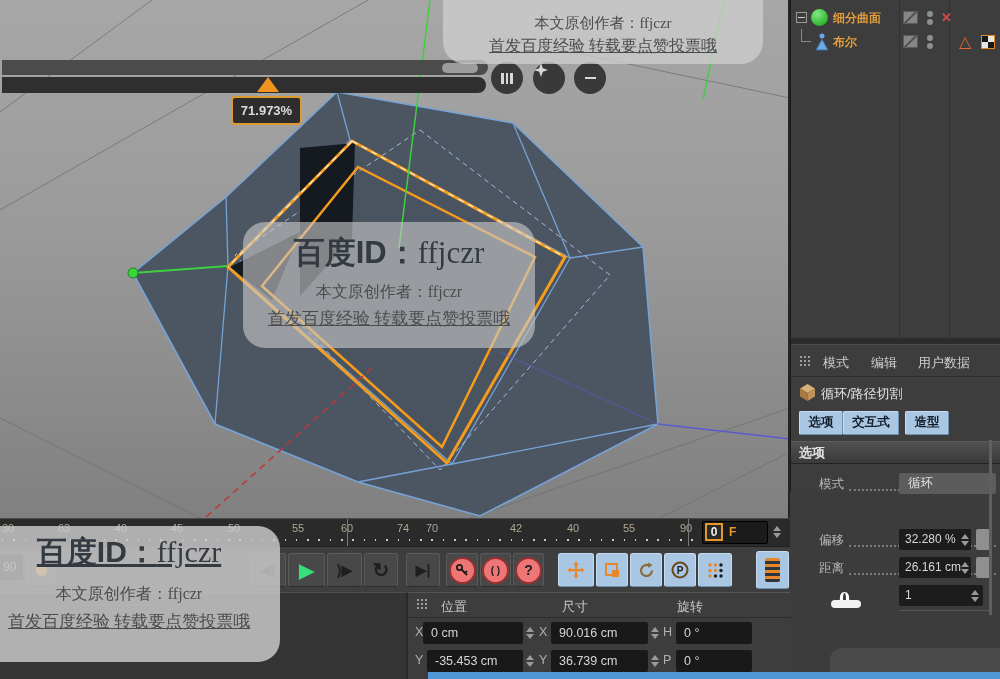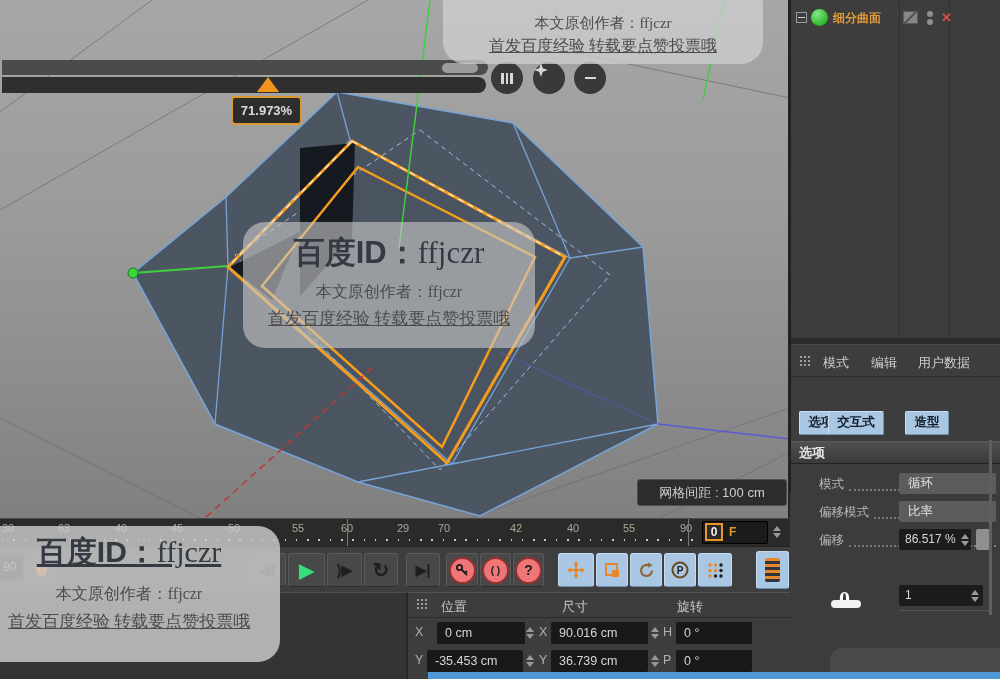--- a/index.html
+++ b/index.html
@@ -196,21 +196,20 @@
       </div>
     <div class="vp-btn" style="left:533px">
       <svg width="16" height="16" viewBox="0 0 16 16">
         <path d="M8 1 L9.8 6.2 L15 8 L9.8 9.8 L8 15 L6.2 9.8 L1 8 L6.2 6.2 Z" fill="#d8d8d8"></path>
       </svg>
     </div>
     <div class="vp-btn" style="left:574px">
         <span class="minus"></span>
       </div>
 
-    <div class="grid-label">网格间距 : 100 cm</div>
 
     <div class="wm wm-top">
 
       <div class="l2">本文原创作者：ffjczr</div>
       <div class="l3">首发百度经验 转载要点赞投票哦</div>
     </div>
 
     <div class="wm wm-center">
       <div class="l1"><span>百度ID：</span><span class="idpart">ffjczr</span></div>
       <div class="l2">本文原创作者：ffjczr</div>
@@ -228,53 +227,79 @@
           <b></b>
         </span>
       <span class="sphere-icon"></span>
       <span class="om-label">细分曲面</span>
       <span class="layer-sq"></span>
       <span class="dot" style="top:4px"></span>
       <span class="dot" style="top:12px"></span>
       <span class="del-x">✕</span>
     </div>
 
+    <div class="om-row" style="top:31px">
+      <span class="tree-elbow"></span>
+      <svg style="position:absolute;left:22px;top:1px" width="18" height="20" viewBox="0 0 18 20">
+        <circle cx="9" cy="4" r="2.5" fill="#6aaae8"></circle>
+        <path d="M3 18 L9 7 L15 18 Z" fill="#6aaae8" stroke="#3a6a9a" stroke-width="1"></path>
+      </svg>
+      <span class="om-label">布尔</span>
+      <span class="layer-sq"></span>
+      <span class="dot" style="top:4px"></span>
+      <span class="dot" style="top:12px"></span>
+      <span class="tri-icon">△</span>
+      <span class="checker-icon"></span>
+    </div>
 
     <div class="om-hdiv"></div>
 
     <div class="am-menu">
       <span class="dots-grid" style="position:absolute;left:8px;top:10px"></span>
       <span class="am-menu-item" style="left:32px">模式</span>
       <span class="am-menu-item" style="left:80px">编辑</span>
       <span class="am-menu-item" style="left:127px">用户数据</span>
     </div>
 
+    <div class="am-tool">
+      <svg style="position:absolute;left:7px;top:5px" width="19" height="19" viewBox="0 0 19 19">
+        <polygon points="9.5,1 17,5.5 9.5,10 2,5.5" fill="#d8b078"></polygon>
+        <polygon points="2,5.5 9.5,10 9.5,18 2,13.5" fill="#a87840"></polygon>
+        <polygon points="17,5.5 9.5,10 9.5,18 17,13.5" fill="#c09058"></polygon>
+      </svg>
+      <span class="am-tool-title">循环/路径切割</span>
+    </div>
 
     <div class="am-tabs">
       <span class="tab" style="left:8px;width:44px">选项</span>
-      <span class="tab" style="left:37px;width:56px">交互式</span>
+      <span class="tab" style="left:52px;width:56px">交互式</span>
       <span class="tab" style="left:114px;width:44px">造型</span>
     </div>
 
     <div class="am-section">选项</div>
 
     <div class="am-row" style="top:470px">
       <span class="am-label">模式</span>
       <span class="leader"></span>
       <span class="dd">循环</span>
     </div>
-    <div class="am-row" style="top:498px">
-      <span class="am-label">偏移模式</span>
-      <span class="leader"></span>
-      <span class="dd">比率</span>
-    </div>
     <div class="am-row" style="top:526px">
       <span class="am-label">偏移</span>
       <span class="leader"></span>
-      <span class="numf">86.517 %</span>
+      <span class="numf">32.280 %</span>
+      <span class="stepper" style="left:170px;top:8px">
+          <span class="up"></span>
+          <span class="dn"></span>
+        </span>
+      <span class="handle"></span>
+    </div>
+    <div class="am-row" style="top:554px">
+      <span class="am-label">距离</span>
+      <span class="leader"></span>
+      <span class="numf">26.161 cm</span>
       <span class="stepper" style="left:170px;top:8px">
           <span class="up"></span>
           <span class="dn"></span>
         </span>
       <span class="handle"></span>
     </div>
     <div class="am-row" style="top:582px">
       <span class="numf" style="width:84px">1</span>
       <span class="stepper" style="left:180px;top:8px">
           <span class="up"></span>
@@ -289,22 +314,22 @@
   </div>
 
   <div class="ruler">
     <span class="tick-label" style="left:-4px">30</span>
     <span class="tick-label" style="left:52px">63</span>
     <span class="tick-label" style="left:109px">40</span>
     <span class="tick-label" style="left:165px">45</span>
     <span class="tick-label" style="left:222px">50</span>
     <span class="tick-label" style="left:286px">55</span>
     <span class="tick-label" style="left:335px">60</span>
-    <span class="tick-label" style="left:391px">29</span>
-    <span class="tick-label" style="left:432px">70</span>
+    <span class="tick-label" style="left:391px">74</span>
+    <span class="tick-label" style="left:420px">70</span>
     <span class="tick-label" style="left:504px">42</span>
     <span class="tick-label" style="left:561px">40</span>
     <span class="tick-label" style="left:617px">55</span>
     <span class="tick-label" style="left:674px">90</span>
     <div class="tick-dots"></div>
     <div class="playline" style="left:347px"></div>
     <div class="playline" style="left:688px"></div>
     <div class="frame-field">
       <span class="frame-zero">0</span>
       <span class="frame-unit">F</span>
@@ -390,21 +415,21 @@
   <div class="bottom-left-fill"></div>
   <div class="coord">
     <span class="dots-grid" style="position:absolute;left:8px;top:5px"></span>
     <span class="coord-head" style="left:33px">位置</span>
     <span class="coord-head" style="left:154px">尺寸</span>
     <span class="coord-head" style="left:269px">旋转</span>
     <div class="coord-div"></div>
 
     <div style="position:absolute;left:0;top:29px;width:384px;height:22px">
       <span class="clabel" style="left:7px">X</span>
-      <span class="cfield" style="left:29px;width:88px">0 cm</span>
+      <span class="cfield" style="left:15px;width:100px">0 cm</span>
       <span class="stepper" style="left:118px;top:5px">
           <span class="up"></span>
           <span class="dn"></span>
         </span>
       <span class="clabel" style="left:131px">X</span>
       <span class="cfield" style="left:143px;width:97px">90.016 cm</span>
       <span class="stepper" style="left:243px;top:5px">
           <span class="up"></span>
           <span class="dn"></span>
         </span>

